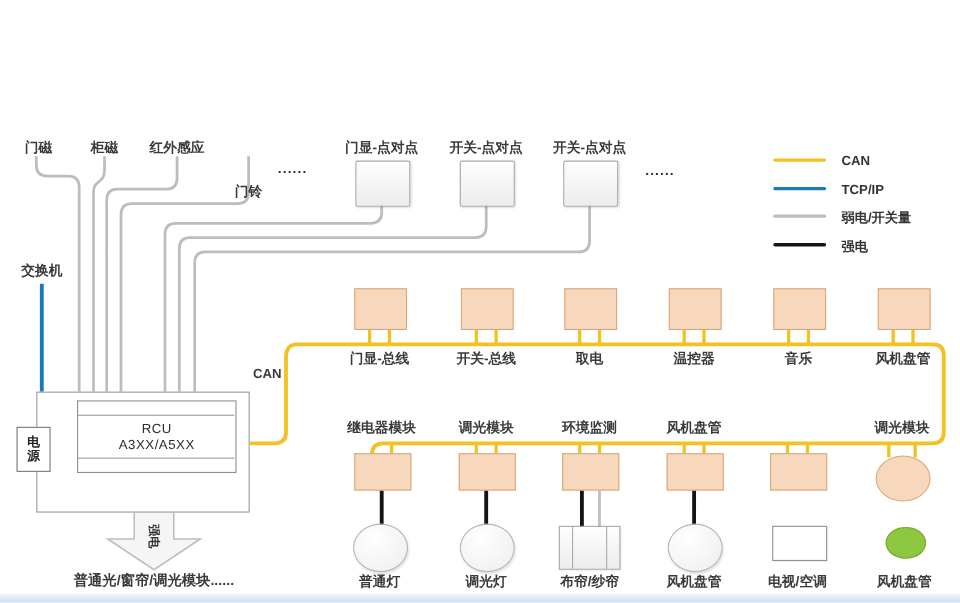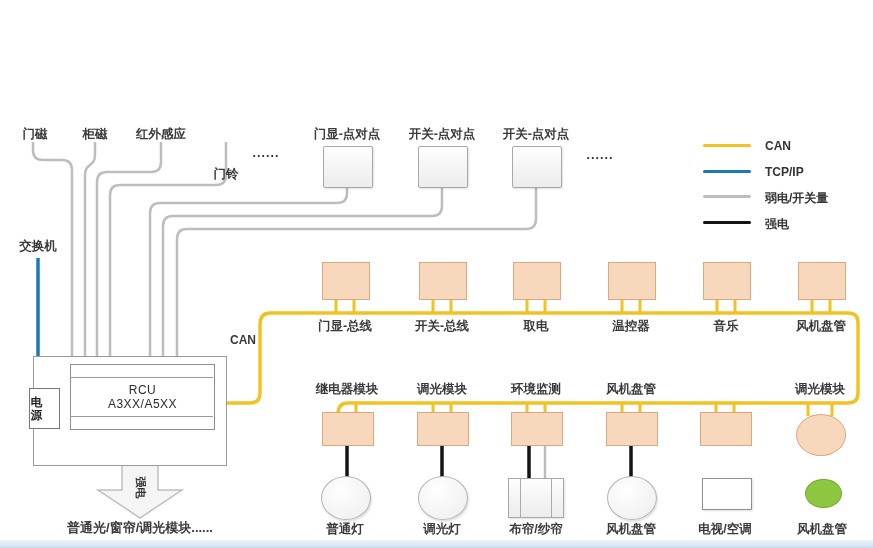--- a/index.html
+++ b/index.html
@@ -43,22 +43,22 @@
     border:1px solid #b3b3b3;border-radius:50%;box-shadow:1px 2px 2px rgba(0,0,0,.12);
   }
   .ellipse-green{
     position:absolute;background:var(--green,#8dc63f);
     border:1px solid #74a92f;border-radius:50%;
   }
   .rcu-outer{position:absolute;left:33px;top:356px;width:192px;height:108px;border:1px solid #9a9a9a;background:#fff;}
   .rcu-device{position:absolute;left:70px;top:364px;width:143px;height:64px;border:1px solid #8f8f8f;background:#fff;
     display:flex;flex-direction:column;align-items:center;justify-content:center;font-size:12px;line-height:14px;color:#2b2b2b;letter-spacing:.5px;}
   .rcu-hline{position:absolute;left:70px;width:143px;height:0;border-top:1px solid #9a9a9a;}
-  .power-box{position:absolute;left:29px;top:388px;width:29px;height:39px;border:1px solid #777;background:#fff;
-    display:flex;align-items:center;justify-content:flex-start;text-align:center;font-size:11.5px;line-height:13px;color:#222;font-weight:600;}
+  .power-box{position:absolute;left:15px;top:388px;width:29px;height:39px;border:1px solid #777;background:#fff;
+    display:flex;align-items:center;justify-content:center;text-align:center;font-size:11.5px;line-height:13px;color:#222;font-weight:600;}
   .power-box span{display:block;width:13px;word-break:break-all;}
   .rcu-note{position:absolute;left:36px;top:441px;font-size:12px;font-weight:bold;color:var(--note_red,#e63329);white-space:nowrap;}
   .legend-line{position:absolute;left:703px;width:48px;height:3px;border-radius:2px;}
   .legend-label{position:absolute;left:765px;font-size:12px;font-weight:600;color:#333;white-space:nowrap;}
   .curtain-line{position:absolute;top:0;bottom:0;width:0;border-left:1px solid #aaa;}
   .rot-label{position:absolute;transform:rotate(90deg);font-size:11px;font-weight:600;color:#333;white-space:nowrap;}
   .bottom-strip{position:absolute;left:0;top:540px;width:873px;height:8px;
     background:linear-gradient(180deg,#eef3f9 0%,#d9e5f1 70%,#c9d9ea 100%);}
 </style>
 </head>

